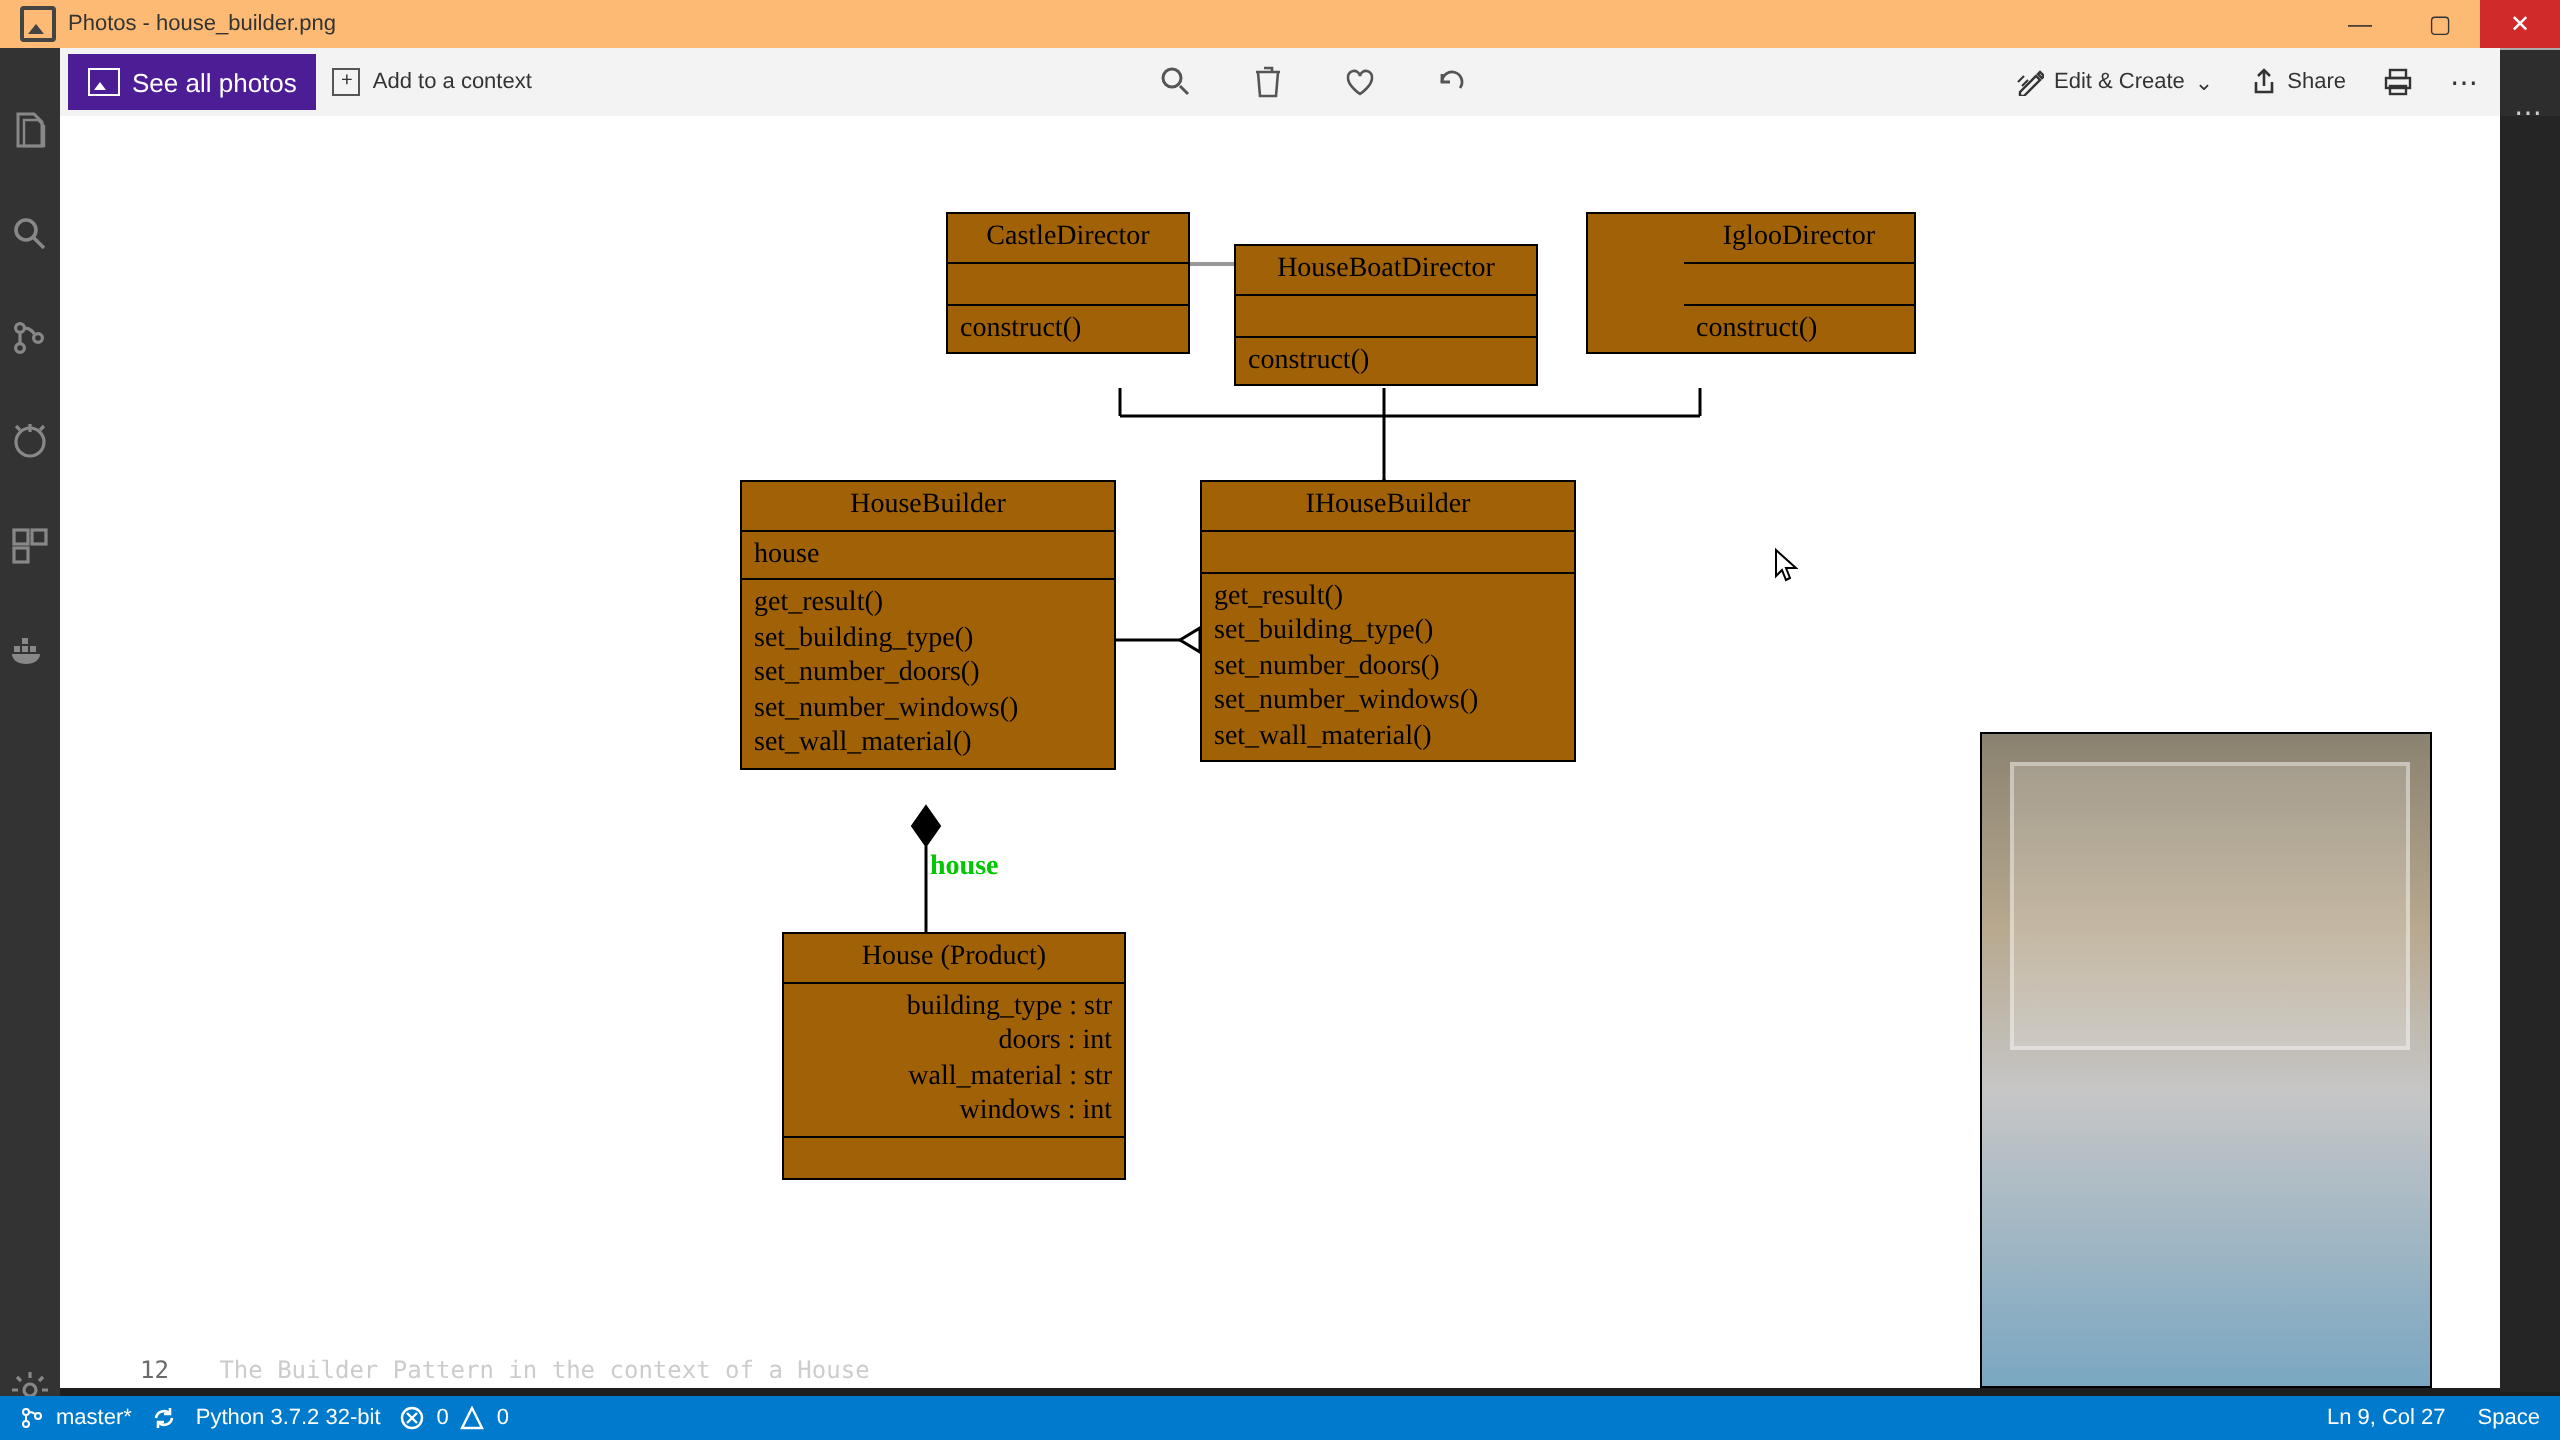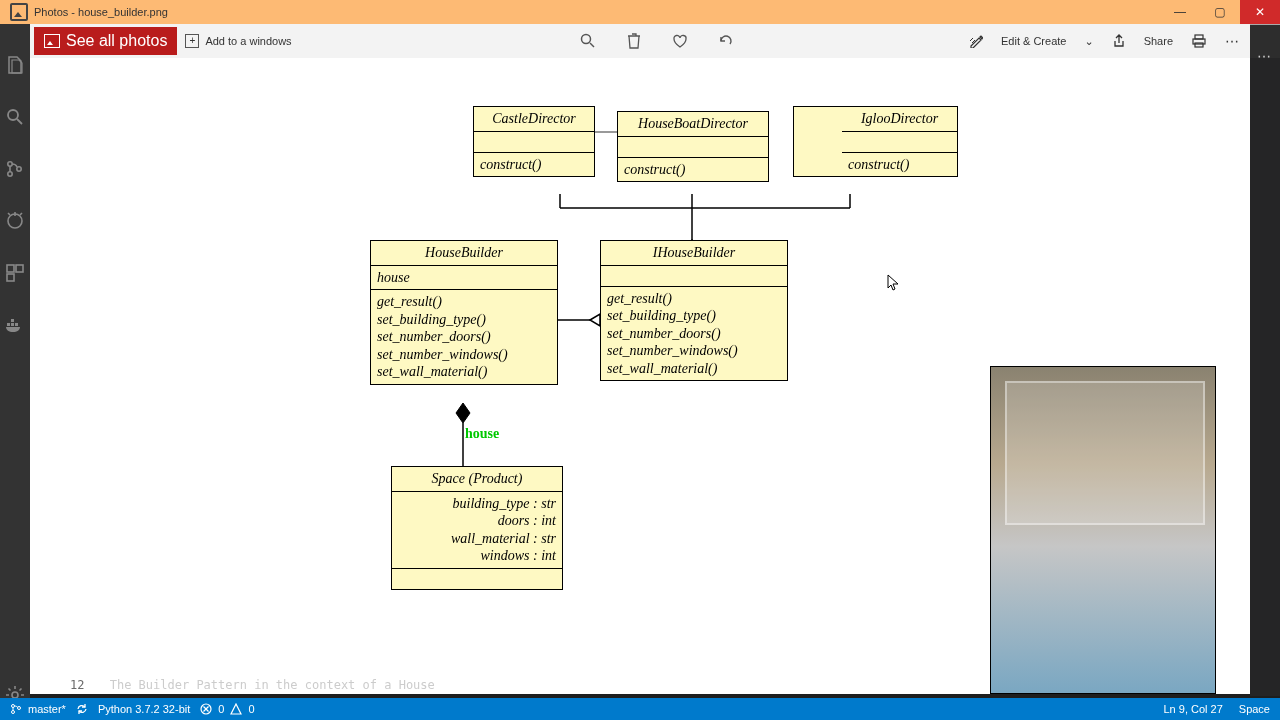--- a/index.html
+++ b/index.html
@@ -6,40 +6,40 @@
   .abs{position:absolute;}
   
   .os-title{left:0;top:0;width:1280px;height:24px;background:#fdba74;color:#333;display:flex;align-items:center;border-bottom:1px solid #aaa;}
   .os-title .ph-ico{display:inline-block;width:14px;height:14px;margin:0 6px 0 10px;border:2px solid #444;border-radius:2px;position:relative;}
   .os-title .ph-ico:after{content:"";position:absolute;left:2px;bottom:2px;width:0;height:0;border-left:4px solid transparent;border-right:4px solid transparent;border-bottom:5px solid #444;}
   .os-title .ttl{font-size:11px;}
   .win-btn{width:40px;height:24px;display:flex;align-items:center;justify-content:center;color:#333;}
   .win-close{background:#d02a2a;color:#fff;}
   
   .tb{left:30px;top:24px;width:1220px;height:34px;background:#f3f3f3;display:flex;align-items:center;border-bottom:1px solid #e0e0e0;}
-  .see-all{height:28px;background:#b91c1c;color:#fff;display:flex;align-items:center;padding:0 10px;margin-left:4px;margin-right:8px;font-size:16px;}
+  .see-all{height:28px;background:#4c1d95;color:#fff;display:flex;align-items:center;padding:0 10px;margin-left:4px;margin-right:8px;font-size:13px;}
   .see-all .pic{width:14px;height:12px;border:1.5px solid #fff;margin-right:6px;position:relative;}
   .see-all .pic:after{content:"";position:absolute;left:2px;bottom:2px;width:0;height:0;border-left:3px solid transparent;border-right:3px solid transparent;border-bottom:4px solid #fff;}
   .add-cr{display:flex;align-items:center;color:#333;font-size:11px;}
   .add-cr .pl{width:12px;height:12px;border:1px solid #555;margin-right:6px;display:flex;align-items:center;justify-content:center;font-size:10px;line-height:1;}
   .tb-center{position:absolute;left:550px;top:0;height:34px;display:flex;align-items:center;gap:30px;color:#555;}
   .tb-ico{width:16px;height:16px;display:flex;align-items:center;justify-content:center;}
   .tb-right{position:absolute;right:0;top:0;height:34px;display:flex;align-items:center;gap:18px;color:#333;font-size:11px;padding-right:10px;}
-  .tb-right .item{display:flex;align-items:center;gap:18px;}
+  .tb-right .item{display:flex;align-items:center;gap:5px;}
   
   .actbar{left:0;top:24px;width:30px;height:672px;background:#333333;display:flex;flex-direction:column;align-items:center;padding-top:30px;gap:30px;color:#888;}
   .actbar .ai{width:22px;height:22px;display:flex;align-items:center;justify-content:center;font-size:18px;}
   
   .zoom{left:500px;top:68px;width:150px;height:12px;display:flex;align-items:center;}
   .zoom .track{flex:1;height:2px;background:#999;}
   .zoom .thumb{width:8px;height:14px;background:#0078d4;border-radius:2px;position:absolute;left:30px;top:-1px;}
   
   .canvas{left:30px;top:58px;width:1220px;height:636px;background:#fff;}
   
-  .cls{position:absolute;border:1.5px solid #000;background:#fef9c3;font-style:italic;}
+  .cls{position:absolute;border:1.5px solid #000;background:#a16207;}
   .cls .sec{border-top:1.5px solid #000;padding:3px 6px;font-family:"Times New Roman",serif;font-size:14px;color:#000;line-height:1.25;}
   .cls .sec:first-child{border-top:none;text-align:center;}
   .cls .sec.empty{height:14px;}
   .rel-label{position:absolute;font-family:"Times New Roman",serif;font-size:14px;color:#00c800;font-weight:bold;}
   svg.arrows{position:absolute;left:0;top:0;width:1220px;height:636px;pointer-events:none;}
   
   .vsc-right{right:0;top:24px;width:30px;height:672px;background:#252526;}
   .vsc-top-strip{left:1250px;top:24px;width:30px;height:34px;background:#2d2d2d;}
   .vsc-dots{position:absolute;right:8px;top:48px;color:#ccc;font-size:14px;letter-spacing:1px;}
   
@@ -125,21 +125,21 @@
     </div>
 </div>
 
 <div class="abs tb">
   <div class="see-all">
     <span class="pic"></span>
     <span>See all photos</span>
   </div>
   <div class="add-cr">
     <span class="pl">+</span>
-    <span>Add to a windows</span>
+    <span>Add to a context</span>
   </div>
   <div class="tb-center">
     <div class="tb-ico">
         <svg width="16" height="16" viewBox="0 0 16 16">
           <circle cx="6" cy="6" r="4.5" fill="none" stroke="#555" stroke-width="1.5"></circle>
           <line x1="10" y1="10" x2="14" y2="14" stroke="#555" stroke-width="1.5"></line>
         </svg>
       </div>
     <div class="tb-ico">
         <svg width="14" height="16" viewBox="0 0 14 16">
@@ -207,21 +207,21 @@
 
     <path d="M433 345 l7 10 l-7 10 l-7 -10 z" fill="#000" stroke="#000"></path>
     <line x1="433" y1="365" x2="433" y2="408" stroke="#000" stroke-width="1.5"></line>
   </svg>
 
   <div class="cls" style="left:443px;top:48px;width:120px;">
     <div class="sec">CastleDirector</div>
     <div class="sec empty"></div>
     <div class="sec">construct()</div>
   </div>
-  <div class="cls" style="left:587px;top:53px;width:150px;">
+  <div class="cls" style="left:587px;top:64px;width:150px;">
     <div class="sec">HouseBoatDirector</div>
     <div class="sec empty"></div>
     <div class="sec">construct()</div>
   </div>
   <div class="cls" style="left:763px;top:48px;width:115px;padding-left:48px;">
     <div class="sec">IglooDirector</div>
     <div class="sec empty"></div>
     <div class="sec">construct()</div>
   </div>
 
@@ -245,21 +245,21 @@
       <div>set_building_type()</div>
       <div>set_number_doors()</div>
       <div>set_number_windows()</div>
       <div>set_wall_material()</div>
     </div>
   </div>
 
   <div class="rel-label" style="left:435px;top:368px;">house</div>
 
   <div class="cls" style="left:361px;top:408px;width:170px;">
-    <div class="sec">Space (Product)</div>
+    <div class="sec">House (Product)</div>
     <div class="sec" style="text-align:right;">
       <div>building_type : str</div>
       <div>doors : int</div>
       <div>wall_material : str</div>
       <div>windows : int</div>
     </div>
     <div class="sec empty"></div>
   </div>
 
   <div class="abs" style="left:857px;top:216px;">

